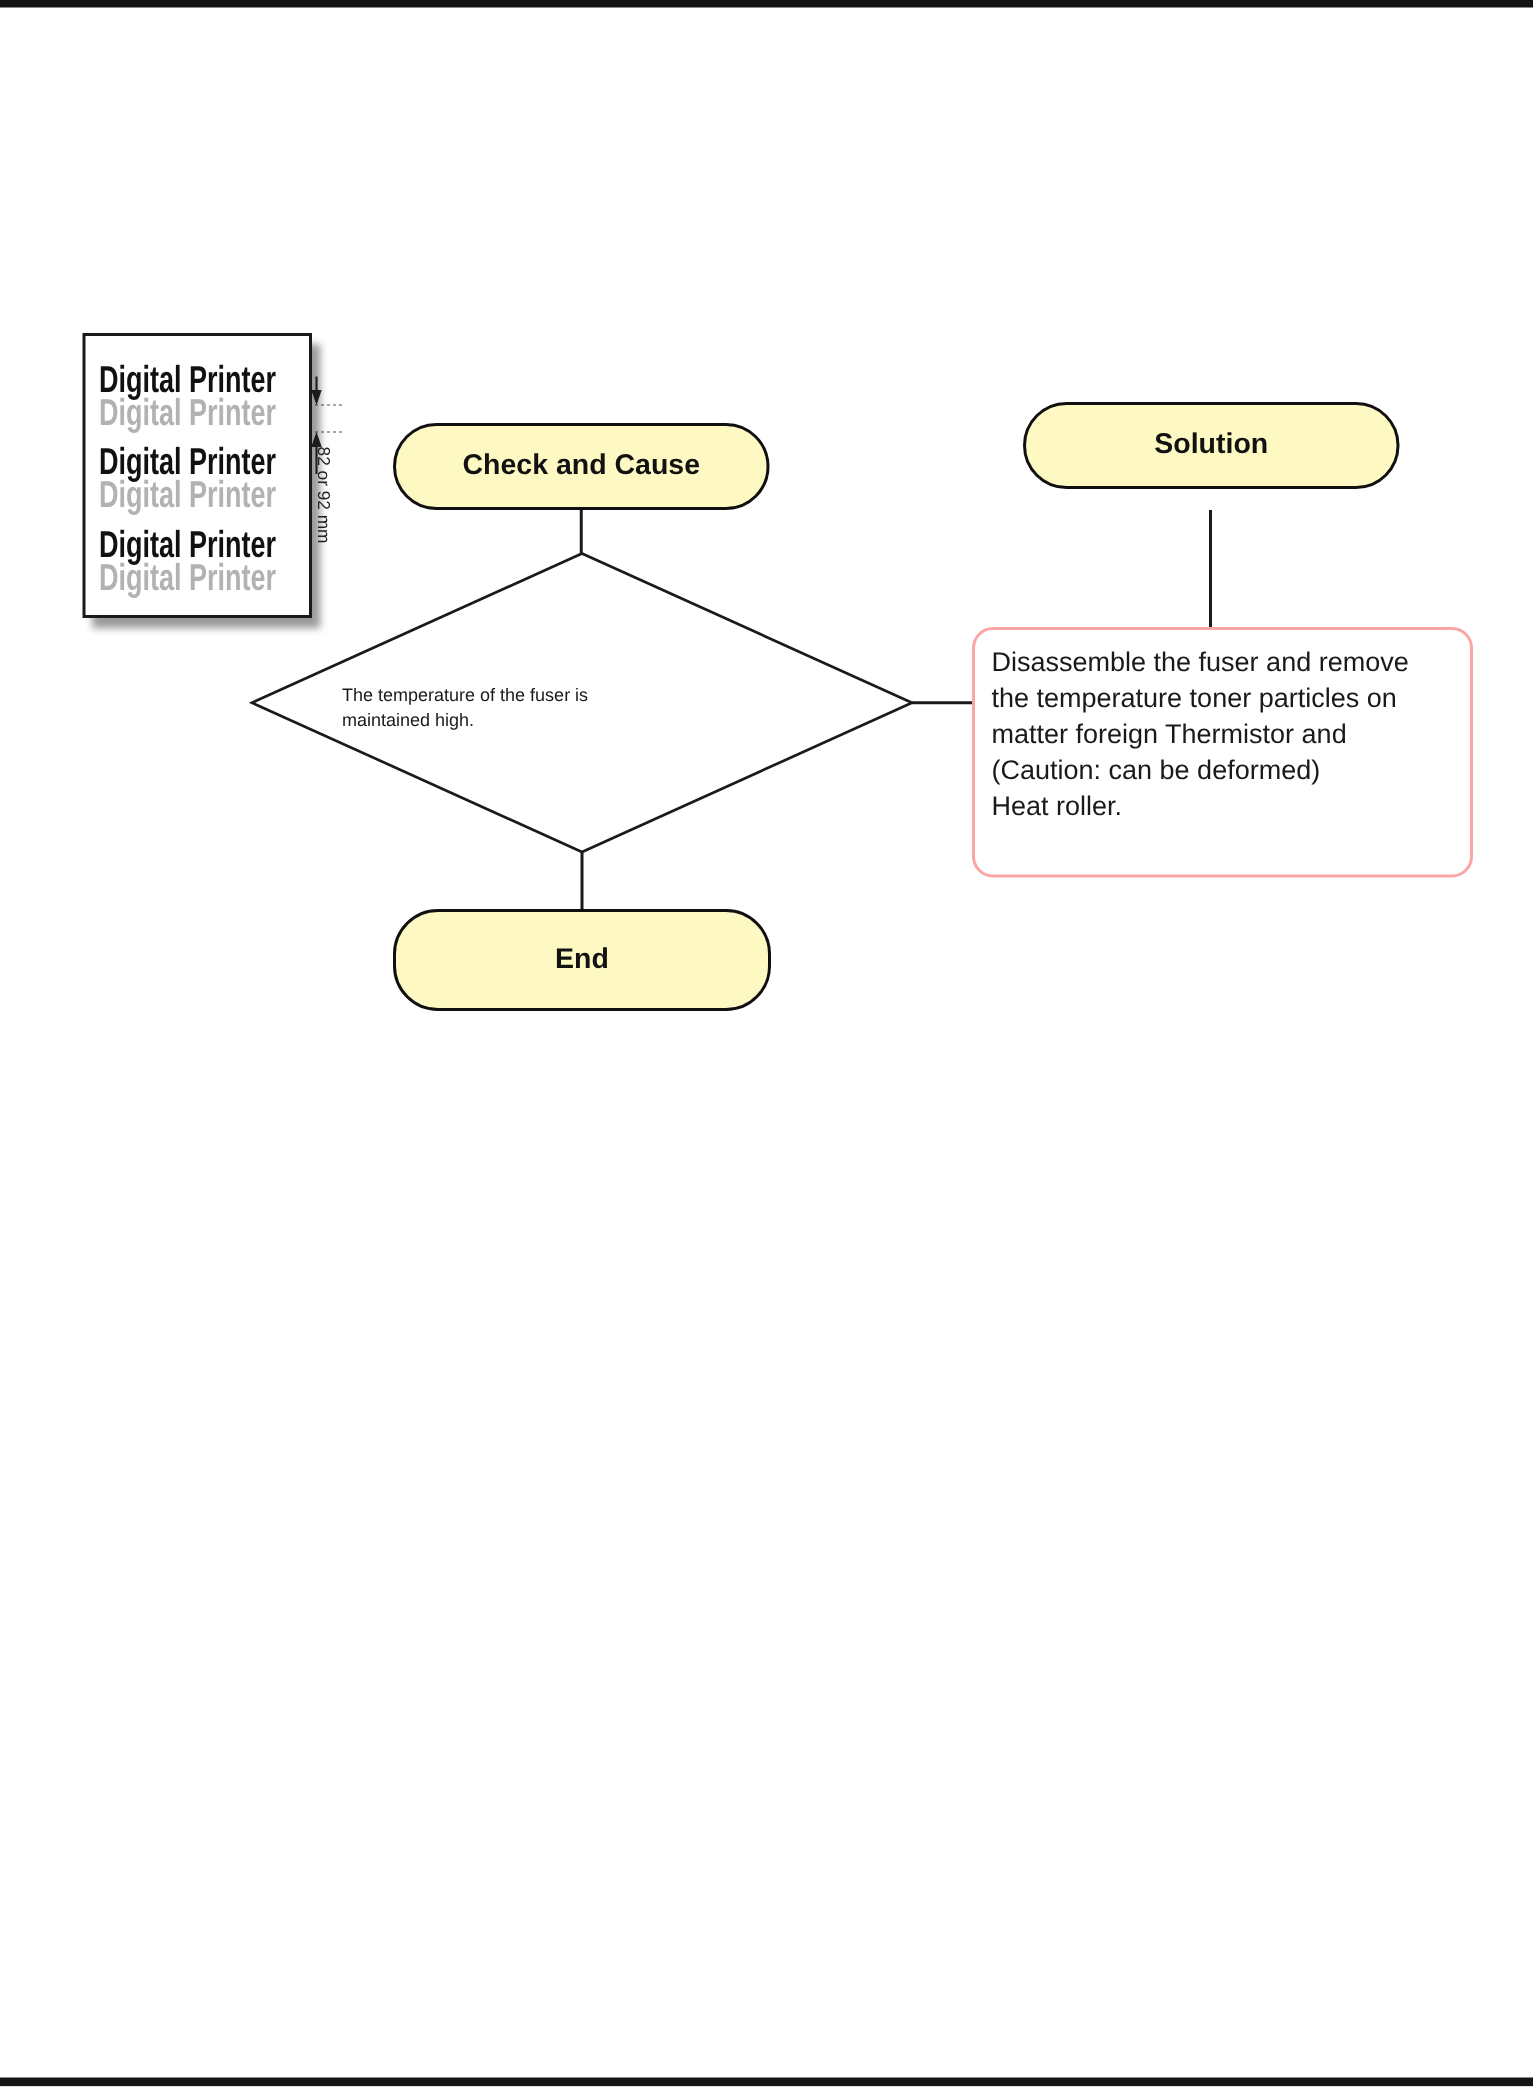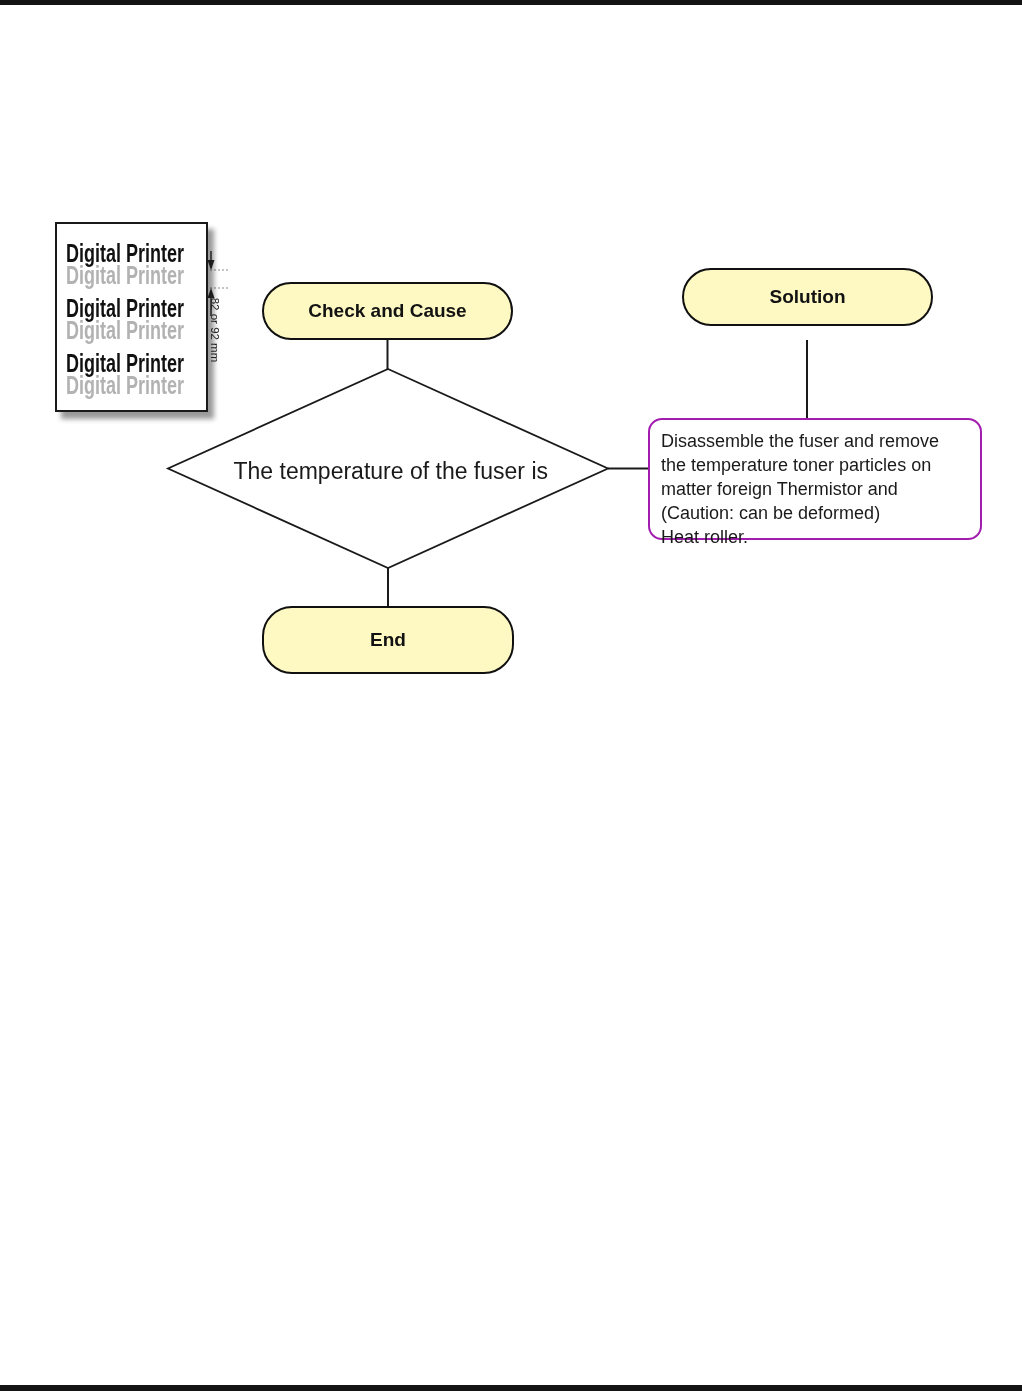--- a/index.html
+++ b/index.html
@@ -44,26 +44,26 @@
     background:#fef9c3; border:2px solid #101010; border-radius:29px;
     display:flex; align-items:center; justify-content:center;
     font-weight:bold; font-size:19px; color:#121212;
   }
   .pill.check    { left:262px; top:282px; }
   .pill.solution { left:682px; top:268px;text-align:right; }
   .pill.end      { left:262px; top:606px; width:252px; height:68px; border-radius:30px; }
 
   .diamond-text {
     position:absolute; left:228px; top:455px; width:320px;
-    text-align:right; font-size:23px; line-height:1.42; color:#1a1a1a;
+    text-align:left; font-size:12px; line-height:1.42; color:#1a1a1a;
   }
 
   .solution-box {
-    position:absolute; left:648px; top:418px; width:334px; height:122px;
-    box-sizing:border-box; background:#ffffff; border:2px solid #a21caf;
+    position:absolute; left:648px; top:418px; width:334px; height:167px;
+    box-sizing:border-box; background:#ffffff; border:2px solid #fca5a5;
     border-radius:14px; padding:9px 10px 0 11px;
   }
   .solution-box .sline { font-size:18px; line-height:24px; color:#1a1a1a; white-space:nowrap; }
 </style>
 </head>
 <body>
 
 <div class="page">
 
   <div class="edge-bar top"></div>
@@ -104,20 +104,21 @@
   <div class="pill check">
     <span>Check and Cause</span>
   </div>
 
   <div class="pill solution">
     <span>Solution</span>
   </div>
 
   <div class="diamond-text">
     <div>The temperature of the fuser is</div>
+    <div>maintained high.</div>
   </div>
 
   <div class="solution-box">
     <div class="sline">Disassemble the fuser and remove</div>
     <div class="sline">the temperature toner particles on</div>
     <div class="sline">matter foreign Thermistor and</div>
     <div class="sline">(Caution: can be deformed)</div>
     <div class="sline">Heat roller.</div>
   </div>
 

